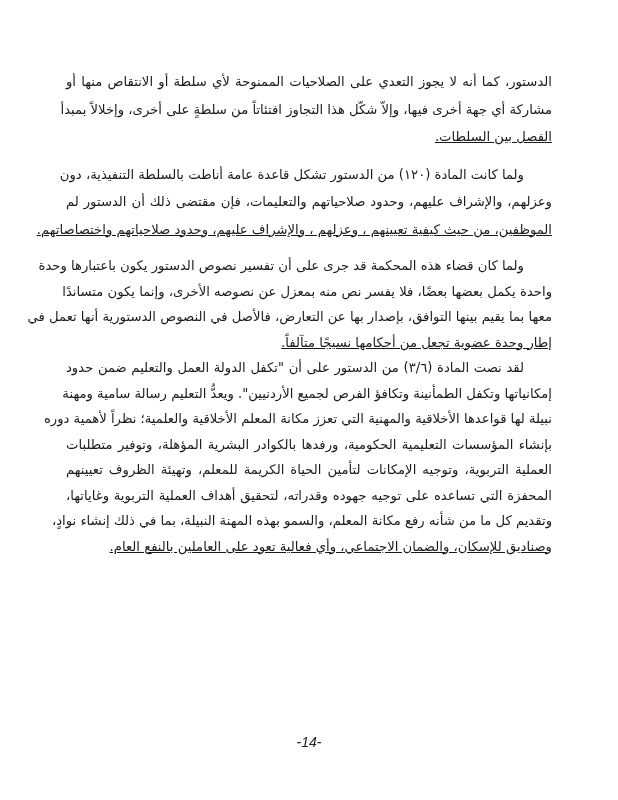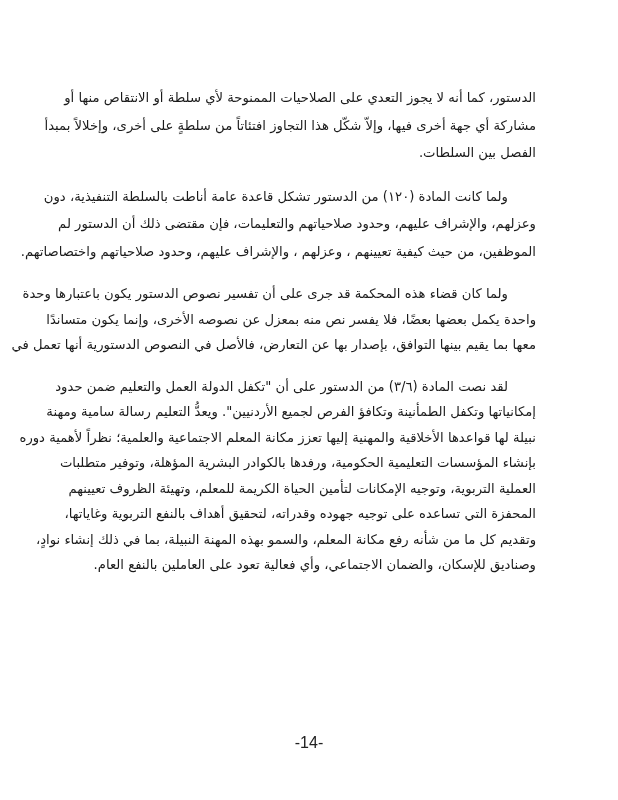--- a/index.html
+++ b/index.html
@@ -25,54 +25,56 @@
   }
   .content {
     position: absolute;
     left: 66px;
     right: 66px;
     top: 68px;
     direction: rtl;
     text-align: justify;
   }
   .para {
-    margin: 16px;
+    margin: 0;
     font-size: 13.2px;
     line-height: 27.5px;
     direction: rtl;
     text-align: justify;
     text-align-last: right;
   }
   .para.gap-after {
     margin-bottom: 10px;
   }
   .para.tight {
     line-height: 25.5px;
   }
   .para .line {
     display: block;
     text-align: justify;
     text-align-last: justify;
     white-space: nowrap;
   }
   .para .line.last {
     text-align-last: right;
+    text-decoration: underline;
   }
   .para .line.indent {
     padding-right: 28px;
   }
   .page-number {
     position: absolute;
     left: 0;
     right: 0;
     top: 734px;
     text-align: center;
-    font-size: 16px;
+    font-size: 14px;
     font-family: "Liberation Sans", sans-serif;
     color: #222222;
+    font-style: italic;
   }
 </style>
 </head>
 <body>
 
 <div class="page">
   <div class="content">
 
     <p class="para gap-after">
       <span class="line">الدستور، كما أنه لا يجوز التعدي على الصلاحيات الممنوحة لأي سلطة أو الانتقاص منها أو</span>
@@ -83,29 +85,30 @@
     <p class="para gap-after">
       <span class="line indent">ولما كانت المادة (١٢٠) من الدستور تشكل قاعدة عامة أناطت بالسلطة التنفيذية، دون</span>
       <span class="line">وعزلهم، والإشراف عليهم، وحدود صلاحياتهم والتعليمات، فإن مقتضى ذلك أن الدستور لم</span>
       <span class="line last">الموظفين، من حيث كيفية تعيينهم ، وعزلهم ، والإشراف عليهم، وحدود صلاحياتهم واختصاصاتهم.</span>
     </p>
 
     <p class="para tight">
       <span class="line indent">ولما كان قضاء هذه المحكمة قد جرى على أن تفسير نصوص الدستور يكون باعتبارها وحدة</span>
       <span class="line">واحدة يكمل بعضها بعضًا، فلا يفسر نص منه بمعزل عن نصوصه الأخرى، وإنما يكون متساندًا</span>
       <span class="line">معها بما يقيم بينها التوافق، بإصدار بها عن التعارض، فالأصل في النصوص الدستورية أنها تعمل في</span>
+      <span class="line last">إطار وحدة عضوية تجعل من أحكامها نسيجًا متآلفاً.</span>
     </p>
 
     <p class="para tight">
       <span class="line indent">لقد نصت المادة (٣/٦) من الدستور على أن "تكفل الدولة العمل والتعليم ضمن حدود</span>
       <span class="line">إمكانياتها وتكفل الطمأنينة وتكافؤ الفرص لجميع الأردنيين". ويعدُّ التعليم رسالة سامية ومهنة</span>
-      <span class="line">نبيلة لها قواعدها الأخلاقية والمهنية إليها تعزز مكانة المعلم الاجتماعية والعلمية؛ نظراً لأهمية دوره</span>
+      <span class="line">نبيلة لها قواعدها الأخلاقية والمهنية التي تعزز مكانة المعلم الأخلاقية والعلمية؛ نظراً لأهمية دوره</span>
       <span class="line">بإنشاء المؤسسات التعليمية الحكومية، ورفدها بالكوادر البشرية المؤهلة، وتوفير متطلبات</span>
       <span class="line">العملية التربوية، وتوجيه الإمكانات لتأمين الحياة الكريمة للمعلم، وتهيئة الظروف تعيينهم</span>
-      <span class="line">المحفزة التي تساعده على توجيه جهوده وقدراته، لتحقيق أهداف بالنفع التربوية وغاياتها،</span>
+      <span class="line">المحفزة التي تساعده على توجيه جهوده وقدراته، لتحقيق أهداف العملية التربوية وغاياتها،</span>
       <span class="line">وتقديم كل ما من شأنه رفع مكانة المعلم، والسمو بهذه المهنة النبيلة، بما في ذلك إنشاء نوادٍ،</span>
       <span class="line last">وصناديق للإسكان، والضمان الاجتماعي، وأي فعالية تعود على العاملين بالنفع العام.</span>
     </p>
 
   </div>
 
   <div class="page-number">-14-</div>
 </div>
 
 </body></html>

